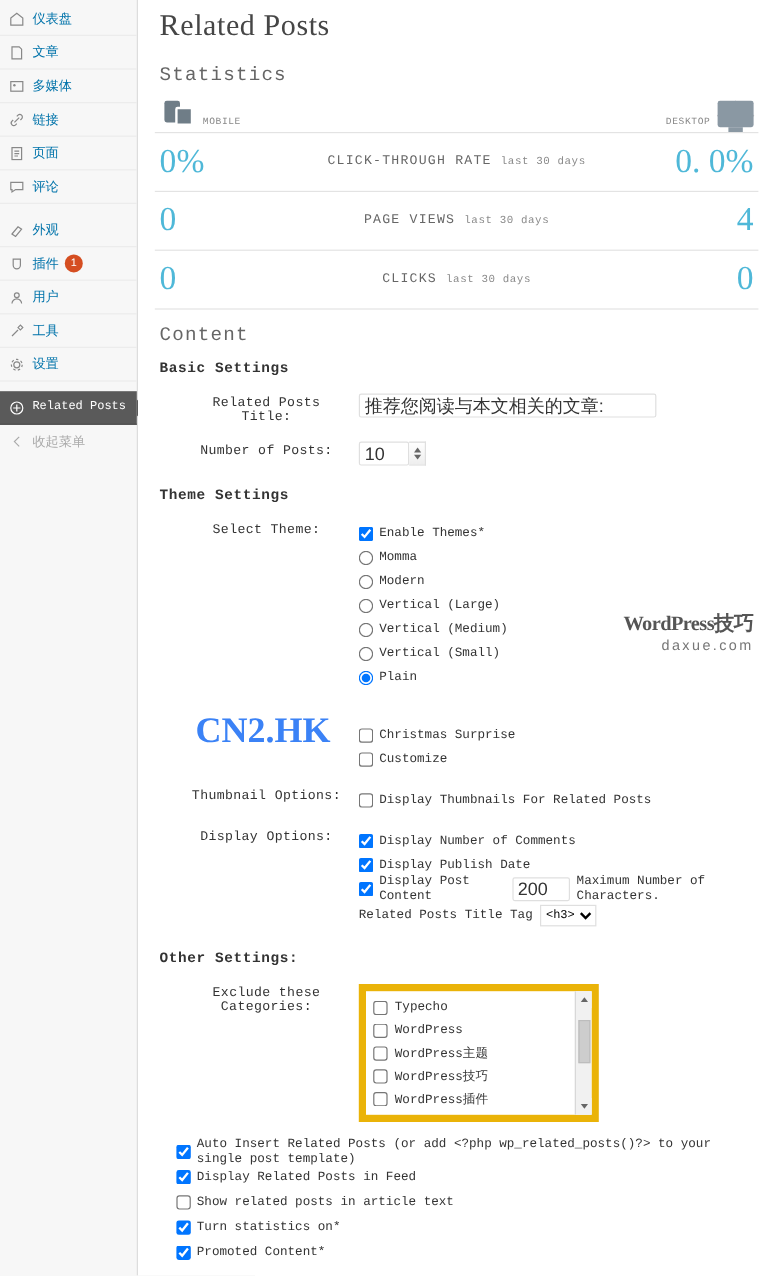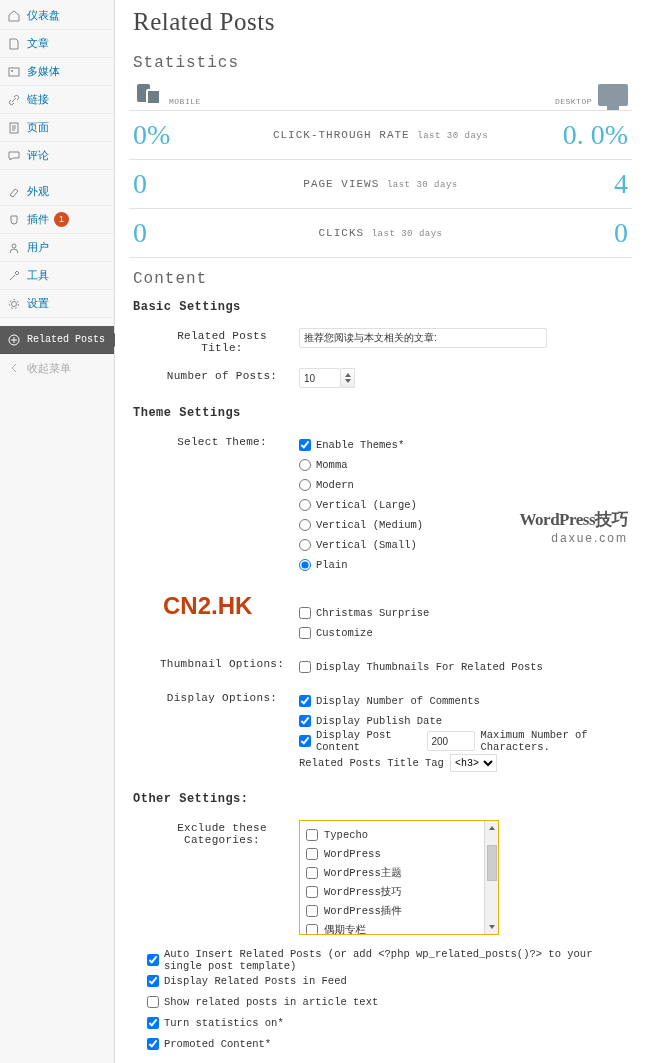--- a/index.html
+++ b/index.html
@@ -179,21 +179,21 @@
     font-family: "Liberation Mono", monospace;
     font-size: 10.5px;
     color:#333;
   }
   input.txt {
     border: 1px solid #dfdfdf;
     background:#fff;
     height: 20px;
     padding: 1px 4px;
     font-family: "Liberation Sans", sans-serif;
-    font-size: 10px;
+    font-size: 15px;
     color:#333;
     border-radius: 2px;
   }
   .title-input { width: 248px; }
   .num-wrap { position: relative; display:inline-block; }
   .num-input { width: 42px; }
   .spin {
     display:inline-block; width:14px; height:20px;
     border:1px solid #dfdfdf; border-left:none;
     background: linear-gradient(#fefefe,#eee);
@@ -221,21 +221,21 @@
   .tag-select {
     font-family: "Liberation Mono", monospace;
     font-size: 10px;
     height: 18px;
     border:1px solid #dfdfdf;
     background:#fff;
   }
 
   .cat-box {
     width: 200px; height: 115px;
-    border: 1px solid #eab308;
+    border: 6px solid #eab308;
     background: #fff;
     overflow: hidden;
     position: relative;
   }
   .cat-list { padding: 4px 6px; }
   .cat-item { display:flex; align-items:center; height:18px; margin:1px 0; }
   .cat-item .lbl { margin-left:6px; font-family:"Liberation Mono", monospace; font-size:10.5px; }
   .cat-scroll {
     position:absolute; right:0; top:0; width:14px; height:100%;
     background:#f1f1f1; border-left:1px solid #d8d8d8;
@@ -270,23 +270,23 @@
     font-family: "Liberation Sans", sans-serif;
     font-size: 11px;
     padding: 5px 11px;
     border-radius: 3px;
     cursor: pointer;
   }
 
   
   .wm-cn2 {
     position:absolute; left: 48px; top: 592px;
-    font-family: Liberation Sans, sans-serif;
-    font-size: 24px; font-weight: bold;
-    color: #c2410c;
+    font-family: Liberation Serif, serif;
+    font-size: 30px; font-weight: bold;
+    color: #3b82f6;
     letter-spacing: 0px;
     pointer-events:none;
   }
   .wm-wp {
     position:absolute; right: 22px; top: 508px;
     text-align:right; pointer-events:none;
   }
   .wm-wp .l1 {
     font-family: "Liberation Serif", serif;
     font-size: 17px; font-weight: bold; color:#555;

